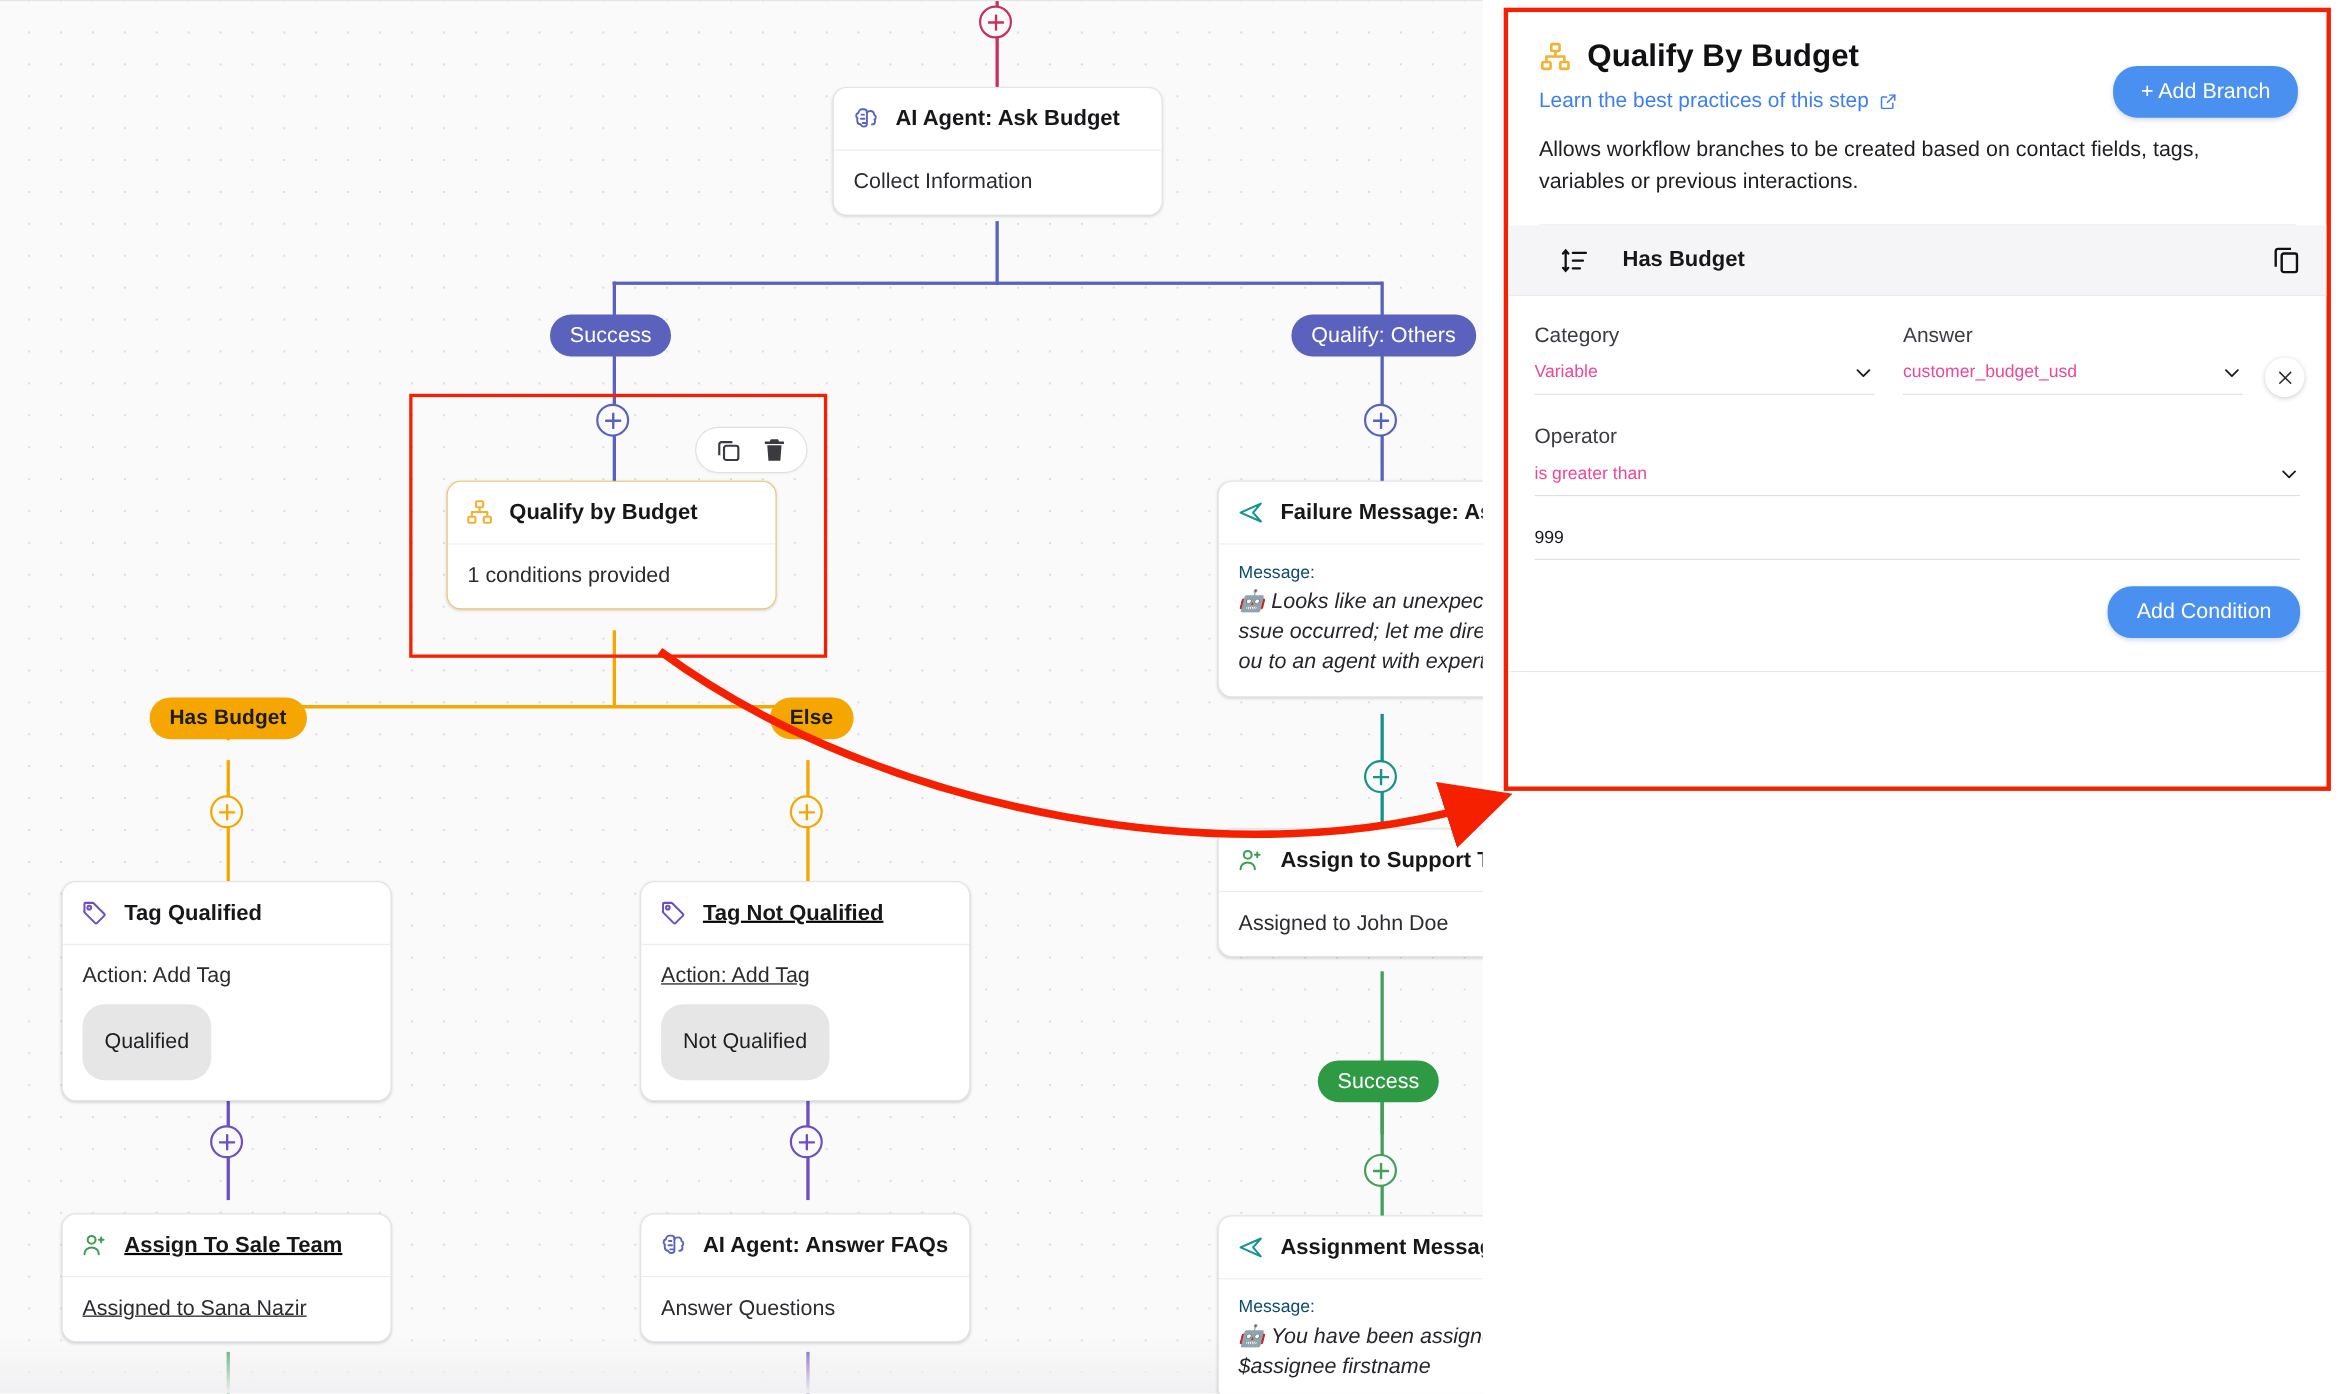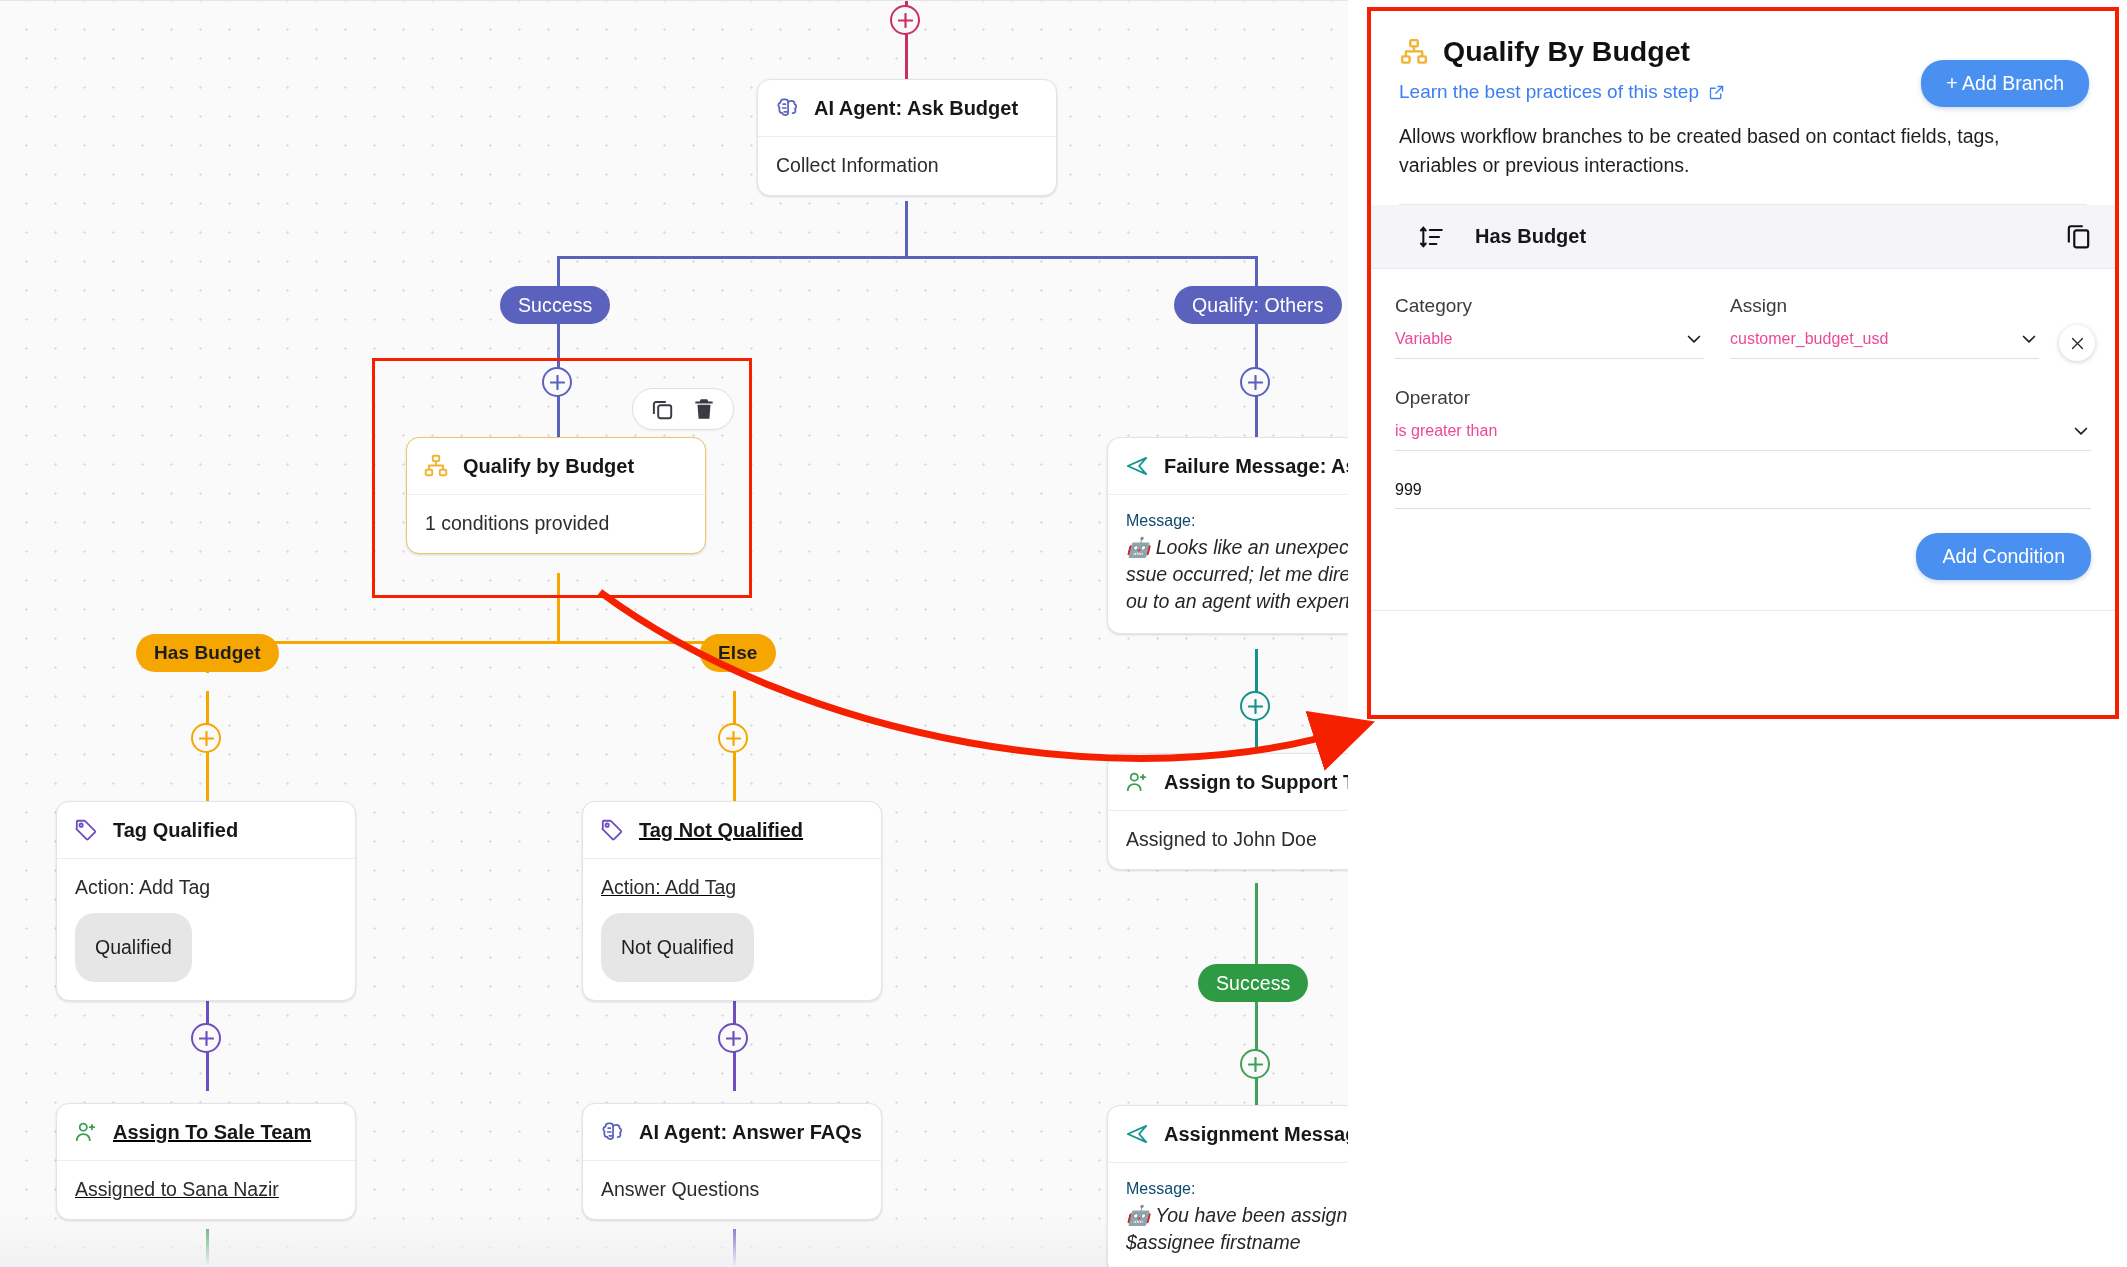--- a/index.html
+++ b/index.html
@@ -472,21 +472,21 @@
           <div class="fld">
             <div class="fld-label">Category</div>
             <div class="fld-sel">
               <span class="val">Variable</span>
               <svg class="chev" width="20" height="20" viewBox="0 0 24 24" fill="none" stroke="#1c1c22" stroke-width="2" stroke-linecap="round" stroke-linejoin="round">
                   <path d="M5.5 9 12 15.5 18.5 9"></path>
                 </svg>
             </div>
           </div>
           <div class="fld" style="padding-right:52px;">
-            <div class="fld-label">Assign</div>
+            <div class="fld-label">Answer</div>
             <div class="fld-sel">
               <span class="val">customer_budget_usd</span>
               <svg class="chev" width="20" height="20" viewBox="0 0 24 24" fill="none" stroke="#1c1c22" stroke-width="2" stroke-linecap="round" stroke-linejoin="round">
                   <path d="M5.5 9 12 15.5 18.5 9"></path>
                 </svg>
             </div>
             <button class="fld-x">
               <svg width="17" height="17" viewBox="0 0 24 24" fill="none" stroke="#2a2a30" stroke-width="1.9" stroke-linecap="round">
                   <path d="M5 5l14 14M19 5 5 19"></path>
                 </svg>

